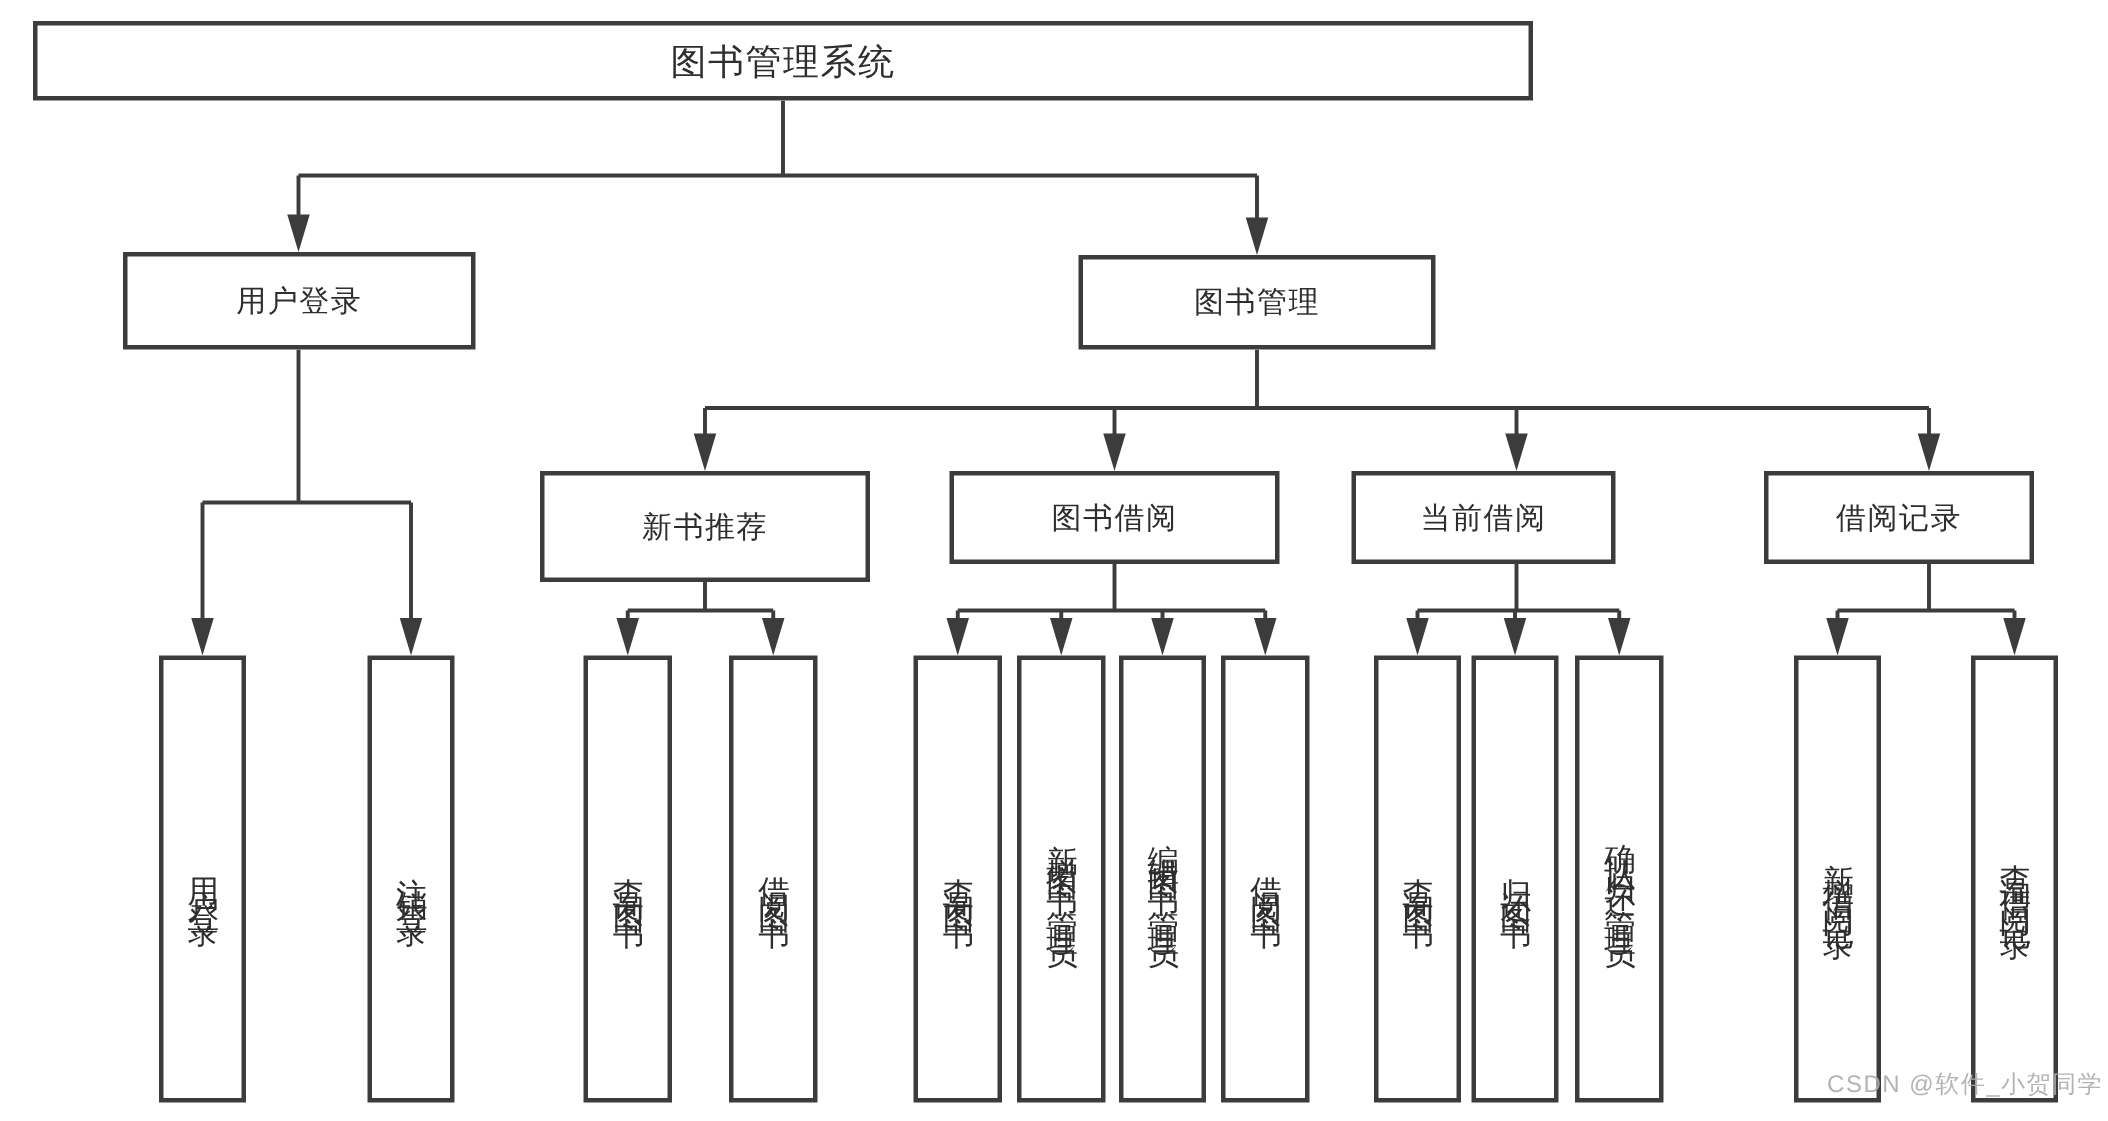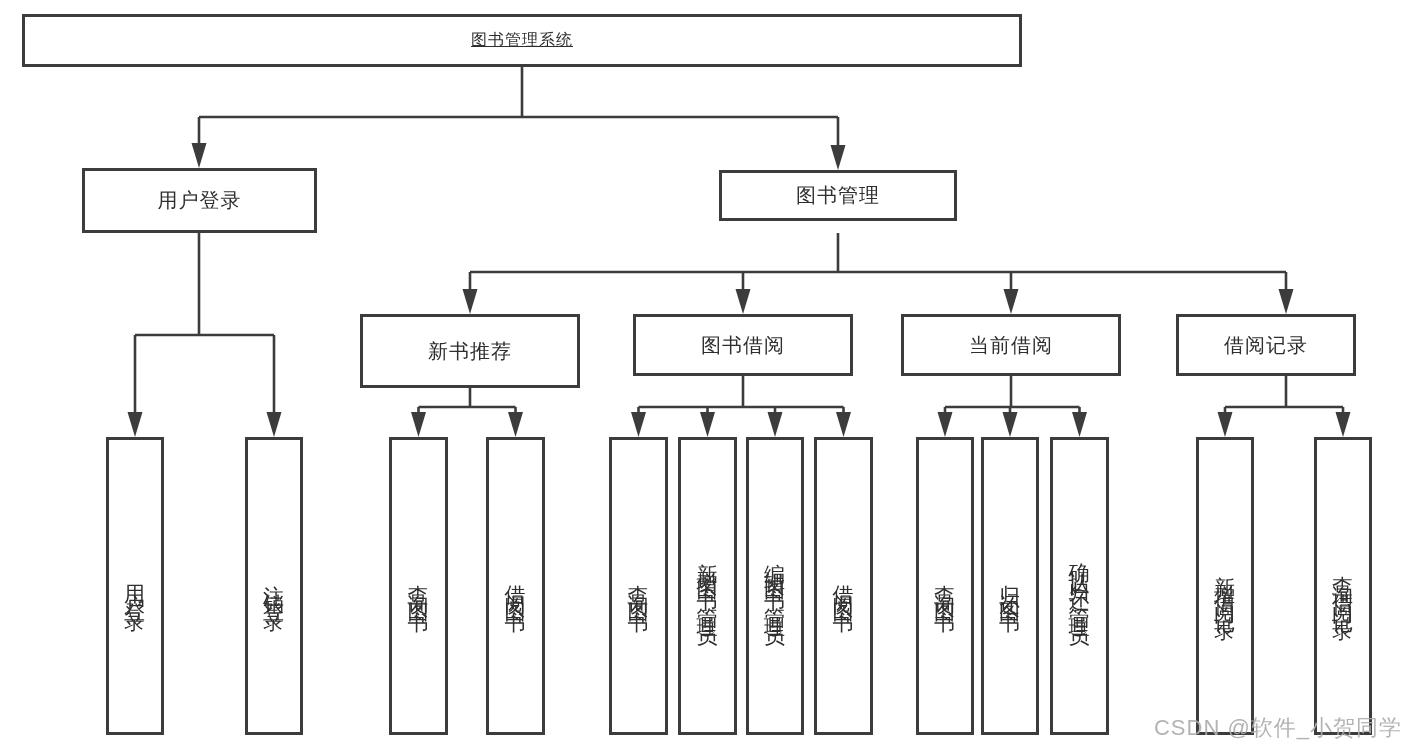--- a/index.html
+++ b/index.html
@@ -22,34 +22,34 @@
     box-sizing: border-box;
     border: 3px solid #3c3c3c;
     background: #ffffff;
     display: flex;
     align-items: center;
     justify-content: center;
     color: #2e2e2e;
     z-index: 2;
   }
   .node.h { font-size: 20px; letter-spacing: 1px; white-space: nowrap; }
-  .node.title { font-size: 16px; text-decoration: underline; }
+  .node.title { font-size: 24px; }
   .node.v span {
     writing-mode: vertical-rl;
     text-orientation: mixed;
     font-size: 21px;
     letter-spacing: 9px;
     line-height: 1;
     white-space: nowrap;
   }
   .watermark {
     position: absolute;
     top: 713px;
     right: 3px;
-    font-size: 22px;
+    font-size: 16px;
     color: rgba(172, 172, 172, 0.92);
     letter-spacing: 1px;
     z-index: 3;
     white-space: nowrap;
   }
 </style>
 </head>
 <body>
 
 <div class="canvas">
@@ -112,31 +112,31 @@
     </g>
   </svg>
 
   <div class="node h title" style="left:22px; top:14px; width:1000px; height:53px;">
     <span>图书管理系统</span>
   </div>
 
   <div class="node h" style="left:82px; top:168px; width:235px; height:65px;">
     <span>用户登录</span>
   </div>
-  <div class="node h" style="left:719px; top:170px; width:238px; height:51px;">
+  <div class="node h" style="left:719px; top:170px; width:238px; height:63px;">
     <span>图书管理</span>
   </div>
 
   <div class="node h" style="left:360px; top:314px; width:220px; height:74px;">
     <span>新书推荐</span>
   </div>
   <div class="node h" style="left:633px; top:314px; width:220px; height:62px;">
     <span>图书借阅</span>
   </div>
-  <div class="node h" style="left:901px; top:314px; width:220px; height:62px;">
+  <div class="node h" style="left:901px; top:314px; width:176px; height:62px;">
     <span>当前借阅</span>
   </div>
   <div class="node h" style="left:1176px; top:314px; width:180px; height:62px;">
     <span>借阅记录</span>
   </div>
 
   <div class="node v" style="left:106px; top:437px; width:58px; height:298px;">
     <span>用户登录</span>
   </div>
   <div class="node v" style="left:245px; top:437px; width:58px; height:298px;">

